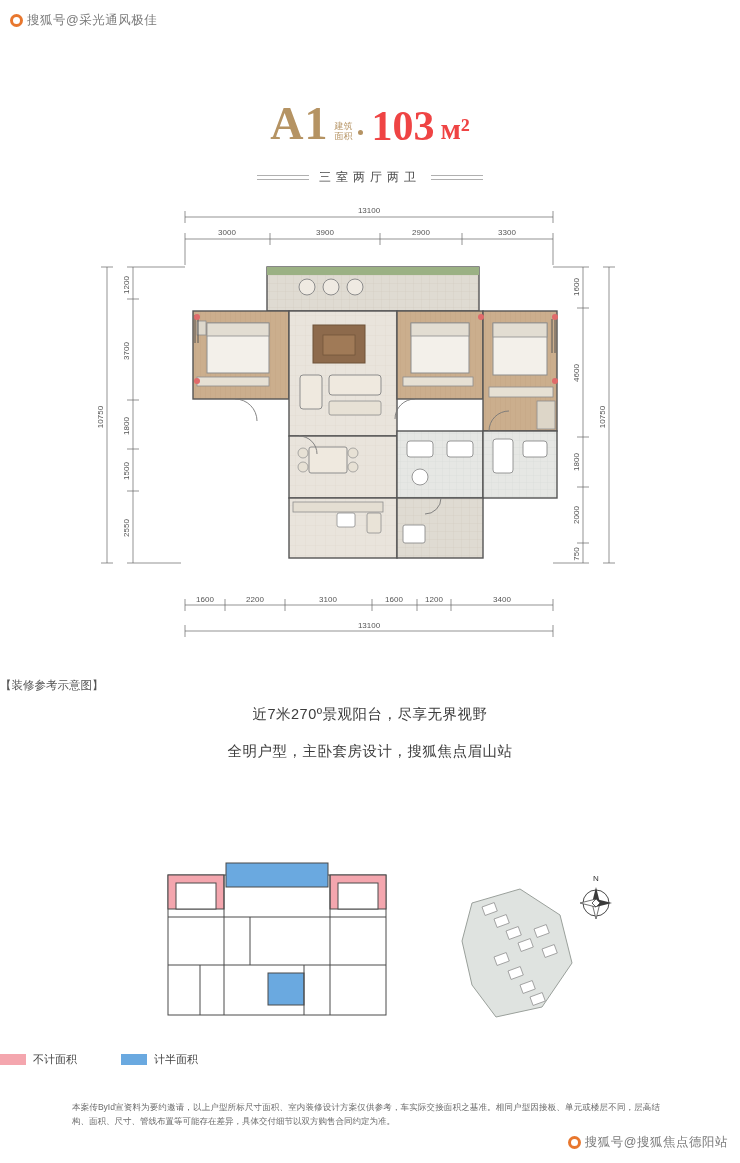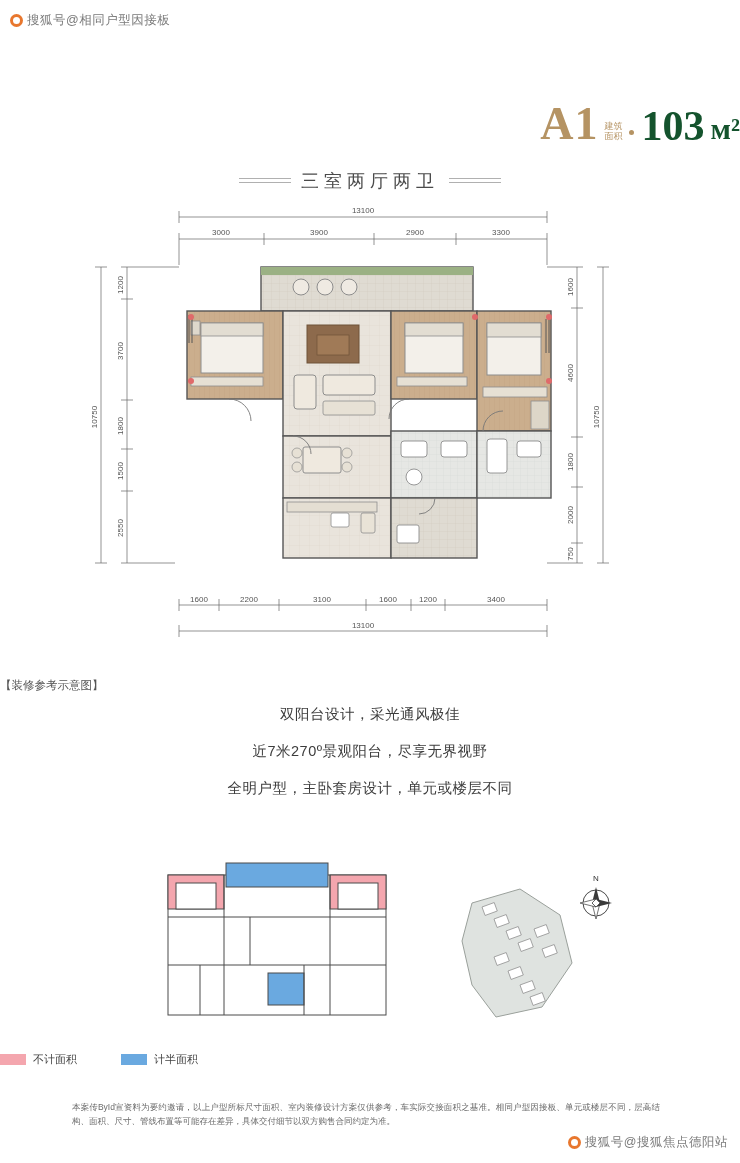--- a/index.html
+++ b/index.html
@@ -42,21 +42,21 @@
 
   
   .title-wrap {
     position: absolute;
     top: 80px; left: 0; width: 100%;
     text-align: center;
   }
   .title-row {
     display: flex;
     align-items: flex-end;
-    justify-content: flex-end;
+    justify-content: center;
     gap: 6px;
   }
   .t-a1 {
     font-family: "Liberation Serif", serif;
     font-size: 46px;
     font-weight: bold;
     color: #b59363;
     letter-spacing: 1px;
     line-height: 1;
   }
@@ -71,44 +71,44 @@
   }
   .t-dot {
     width: 5px; height: 5px; border-radius: 50%;
     background: #b59363;
     margin: 0 2px 12px 0;
   }
   .t-area {
     font-family: "Liberation Serif", serif;
     font-size: 42px;
     font-weight: bold;
-    color: #14532d;
+    color: #ef4444;
     line-height: 1;
     letter-spacing: 0px;
   }
 
   .subtitle-row {
     margin-top: 22px;
     display:flex;
     align-items:center;
     justify-content:center;
     gap: 10px;
   }
   .sub-line { width: 52px; }
   .sub-line div { height:1px; background:#b0b0b0; margin:3px 0; }
   .subtitle-text {
-    font-size: 18px;
+    font-size: 12px;
     color: #4a4a4a;
     letter-spacing: 5px;
   }
 
   
   .plan-area {
     position: absolute;
-    top: 195px; left: 79px;
+    top: 195px; left: 85px;
     width: 570px; height: 480px;
   }
   .dim-text { font-size: 8px; fill: #555; }
   .dim-text-v { font-size: 8px; fill: #555; }
 
   
   .note-head {
     position:absolute; top: 678px; left:0; width:100%;
     text-align:left;
     font-size: 11.5px;
@@ -153,21 +153,21 @@
     line-height: 1.7;
     color: #6b6b6b;
     text-align: justify;
   }
 </style>
 </head>
 <body>
 
 <div class="wm wm-top">
   <span class="logo"></span>
-  <span>搜狐号@相同户型因接板</span>
+  <span>搜狐号@采光通风极佳</span>
 </div>
 
 <div class="title-wrap">
   <div class="title-row">
     <span class="t-a1">A1</span>
     <span class="t-badge">
       <span style="display:block">建筑</span>
       <span style="display:block">面积</span>
     </span>
     <span class="t-dot"></span>
@@ -366,23 +366,22 @@
       <circle cx="112" cy="186" r="3" fill="#e06a6a"></circle>
       <circle cx="470" cy="122" r="3" fill="#e06a6a"></circle>
       <circle cx="470" cy="186" r="3" fill="#e06a6a"></circle>
       <circle cx="396" cy="122" r="3" fill="#e06a6a"></circle>
     </g>
   </svg>
 </div>
 
 <div class="note-head">【装修参考示意图】</div>
 <div class="bullets">
-  <p>双阳台设计，采光通风极佳</p>
   <p>近7米270º景观阳台，尽享无界视野</p>
-  <p>全明户型，主卧套房设计，单元或楼层不同</p>
+  <p>全明户型，主卧套房设计，搜狐焦点眉山站</p>
 </div>
 
 <div class="mini-area">
   <svg width="560" height="200" viewBox="0 0 560 200">
 
     <g fill="none" stroke="#4a4a4a" stroke-width="1">
       <rect x="78" y="30" width="218" height="140" fill="#ffffff"></rect>
       <rect x="78" y="30" width="56" height="34" fill="#f4a6ae" stroke="#4a4a4a"></rect>
       <rect x="240" y="30" width="56" height="34" fill="#f4a6ae" stroke="#4a4a4a"></rect>
       <rect x="136" y="18" width="102" height="24" fill="#6aa9e0" stroke="#4a4a4a"></rect>

